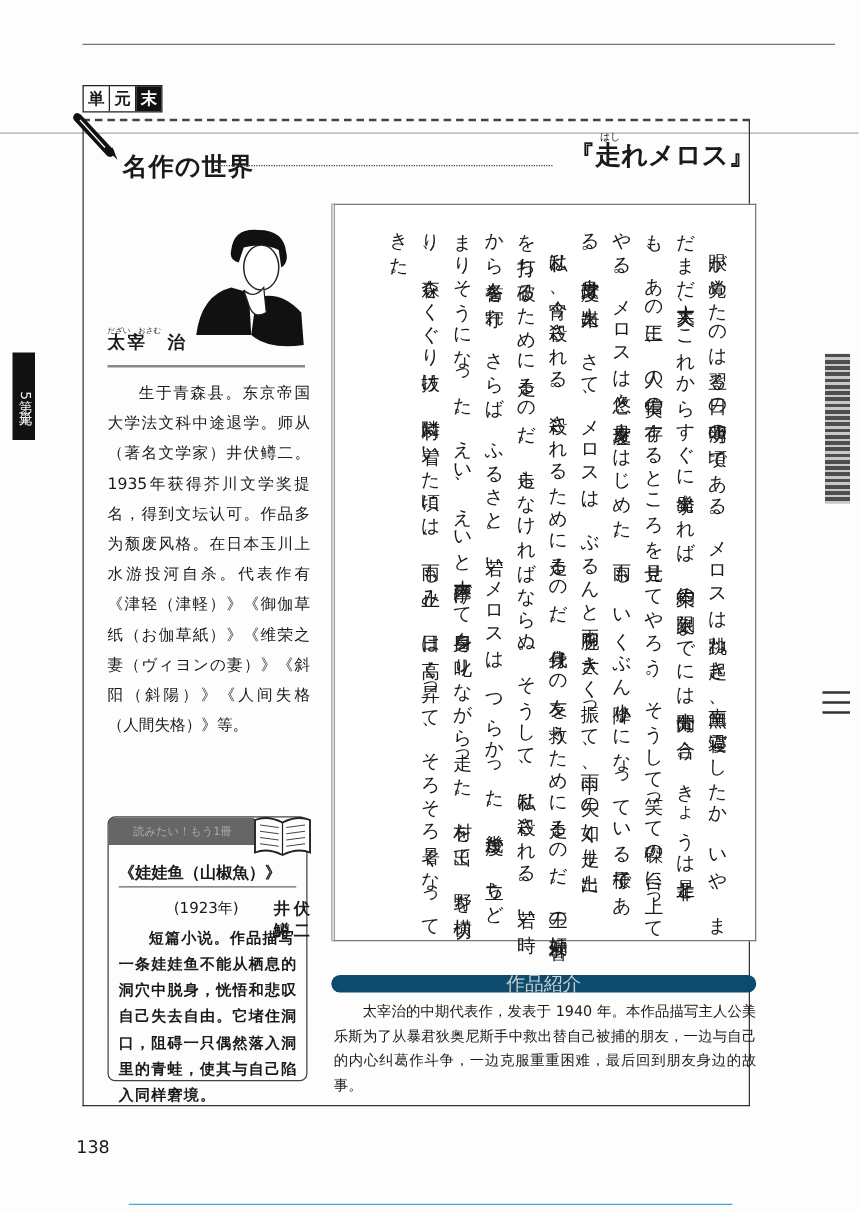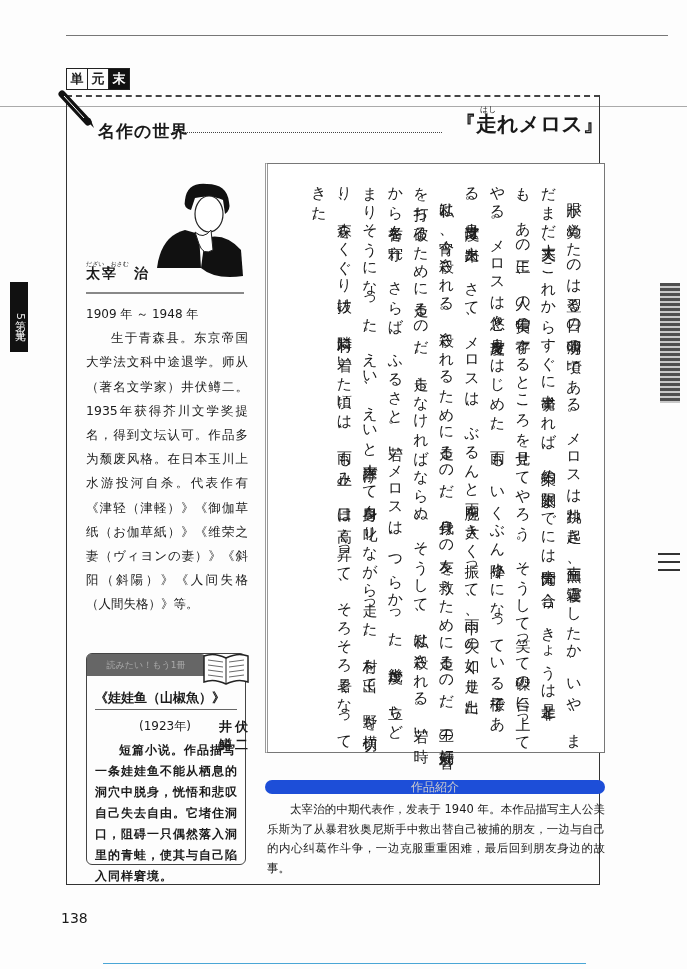--- a/index.html
+++ b/index.html
@@ -4,21 +4,21 @@
 <style>
   html,body{margin:0;padding:0;}
   body{width:687px;height:969px;background:#fdfdfd;position:relative;overflow:hidden;font-family:"DejaVu Sans","Liberation Sans",sans-serif;color:#1a1a1a;}
   .top-rule{position:absolute;left:66px;top:35px;width:602px;height:1px;background:#777;}
   .gray-rule{position:absolute;left:0;top:106px;width:687px;height:1px;background:#aaa;}
   .unit-badge{position:absolute;left:66px;top:68px;display:flex;border:1px solid #222;height:20px;}
   .unit-badge span{width:20px;height:20px;display:flex;align-items:center;justify-content:center;font-size:13px;font-weight:bold;border-right:1px solid #222;}
   .unit-badge span.dark{background:#111;color:#fff;border-right:none;}
   .main-frame{position:absolute;left:66px;top:95px;width:534px;height:790px;border:1.5px solid #333;border-top:2px dashed #444;box-sizing:border-box;}
   .pen-icon{position:absolute;left:58px;top:90px;width:40px;height:40px;}
-  .section-title{position:absolute;left:98px;top:120px;font-size:17px;font-weight:bold;letter-spacing:1px;}
+  .section-title{position:absolute;left:98px;top:120px;font-size:20px;font-weight:bold;letter-spacing:1px;}
   .dotted-leader{position:absolute;left:172px;top:132px;width:270px;border-bottom:1px dotted #444;}
   .work-title{position:absolute;left:455px;top:110px;font-size:21px;font-weight:bold;font-family:Liberation Serif, serif;}
   .work-title .ruby{position:absolute;left:25px;top:-6px;font-size:8px;font-weight:normal;}
   .side-tab{position:absolute;left:10px;top:282px;width:18px;height:70px;background:#111;color:#eee;font-size:11px;writing-mode:vertical-rl;display:flex;align-items:center;justify-content:center;letter-spacing:1px;}
   .portrait{position:absolute;left:155px;top:180px;width:90px;height:100px;}
   .author-name{position:absolute;left:86px;top:265px;font-size:14px;font-weight:bold;letter-spacing:2px;text-align:right;}
   .author-ruby{position:absolute;left:86px;top:260px;font-size:6px;}
   .author-rule{position:absolute;left:86px;top:292px;width:158px;height:2px;background:#888;}
   .bio{position:absolute;left:86px;top:302px;width:162px;font-size:12.5px;line-height:24.2px;}
   .bio .years{font-size:12px;}
@@ -27,21 +27,21 @@
   .reading-header{position:absolute;left:0;top:0;width:118px;height:22px;background:#666;border-radius:4px 4px 0 0;color:#aaa;font-size:9px;display:flex;align-items:center;justify-content:center;}
   .book-icon{position:absolute;left:202px;top:650px;width:48px;height:36px;}
   .rb-title{position:absolute;left:8px;top:35px;font-size:13px;font-weight:bold;}
   .rb-rule{position:absolute;left:8px;top:55px;width:142px;height:1px;background:#666;}
   .rb-year{position:absolute;left:8px;top:64px;font-size:12px;margin-left:44px;}
   .rb-author{position:absolute;left:92px;top:64px;font-size:13px;font-weight:bold;letter-spacing:3px;margin-left:40px;}
   .rb-desc{position:absolute;left:8px;top:86px;width:145px;font-size:12px;font-weight:bold;line-height:21px;text-indent:2em;letter-spacing:1px;}
   .text-frame{position:absolute;left:265px;top:163px;width:340px;height:590px;border:1px solid #777;border-left:3px double #999;box-sizing:border-box;background:#fff;}
   .vertical-text{position:absolute;right:18px;top:12px;height:570px;writing-mode:vertical-rl;font-family:"DejaVu Serif","Liberation Serif",serif;font-size:15px;line-height:25.5px;letter-spacing:1.5px;}
   .vertical-text p{margin:0;text-indent:1em;}
-  .intro-banner{position:absolute;left:265px;top:780px;width:340px;height:14px;background:#1d4ed8;border-radius:7px;color:#ccc;font-size:12px;display:flex;align-items:center;justify-content:center;}
+  .intro-banner{position:absolute;left:265px;top:780px;width:340px;height:14px;background:#0c4a6e;border-radius:7px;color:#ccc;font-size:15px;display:flex;align-items:center;justify-content:center;}
   .intro-text{position:absolute;left:267px;top:800px;width:338px;font-size:11.5px;font-weight:normal;line-height:19.5px;text-indent:2em;text-align:justify;}
   .page-number{position:absolute;left:61px;top:910px;font-size:14px;}
   .blue-rule{position:absolute;left:103px;top:963px;width:483px;height:1px;background:#4aa6d6;}
   .right-scan{position:absolute;left:660px;top:283px;width:20px;height:120px;background:repeating-linear-gradient(#222 0 3px,#bbb 3px 5px);opacity:.8;}
   .right-marks{position:absolute;left:658px;top:553px;width:22px;height:40px;}
   .right-marks div{height:2px;background:#333;margin-bottom:6px;}
 </style>
 </head>
 <body>
 
@@ -75,21 +75,20 @@
   <path d="M30 20 Q32 2 52 4 Q72 4 74 22 Q76 30 70 34 L68 20 Q56 14 40 18 L36 30 Q28 28 30 20Z" fill="#111"></path>
   <ellipse cx="54" cy="34" rx="14" ry="18" fill="#fff" stroke="#222" stroke-width="1.2"></ellipse>
   <path d="M2 88 Q6 56 30 50 L44 54 L46 88Z" fill="#111"></path>
   <path d="M46 88 L50 58 Q70 52 86 70 L88 96 Q60 100 46 88Z" fill="#111"></path>
   <path d="M40 52 Q48 60 56 50 L58 70 Q48 76 44 64Z" fill="#fff" stroke="#222"></path>
 </svg>
 <div class="author-ruby">だざい　おさむ</div>
 <div class="author-name">太宰　治</div>
 <div class="author-rule"></div>
 <div class="bio">
-  <div class="years">1909 年 ～ 1948 年</div>
   <p>生于青森县。东京帝国大学法文科中途退学。师从（著名文学家）井伏鳟二。1935年获得芥川文学奖提名，得到文坛认可。作品多为颓废风格。在日本玉川上水游投河自杀。代表作有《津轻（津軽）》《御伽草纸（お伽草紙）》《维荣之妻（ヴィヨンの妻）》《斜阳（斜陽）》《人间失格（人間失格）》等。</p>
 </div>
 
 <div class="reading-box">
   <div class="reading-header">読みたい！もう1冊</div>
   <div class="rb-title">《娃娃鱼（山椒魚）》</div>
   <div class="rb-rule"></div>
   <div class="rb-year">(1923年)</div>
   <div class="rb-author">井伏　鱒二</div>
   <div class="rb-desc">短篇小说。作品描写一条娃娃鱼不能从栖息的洞穴中脱身，恍悟和悲叹自己失去自由。它堵住洞口，阻碍一只偶然落入洞里的青蛙，使其与自己陷入同样窘境。</div>

